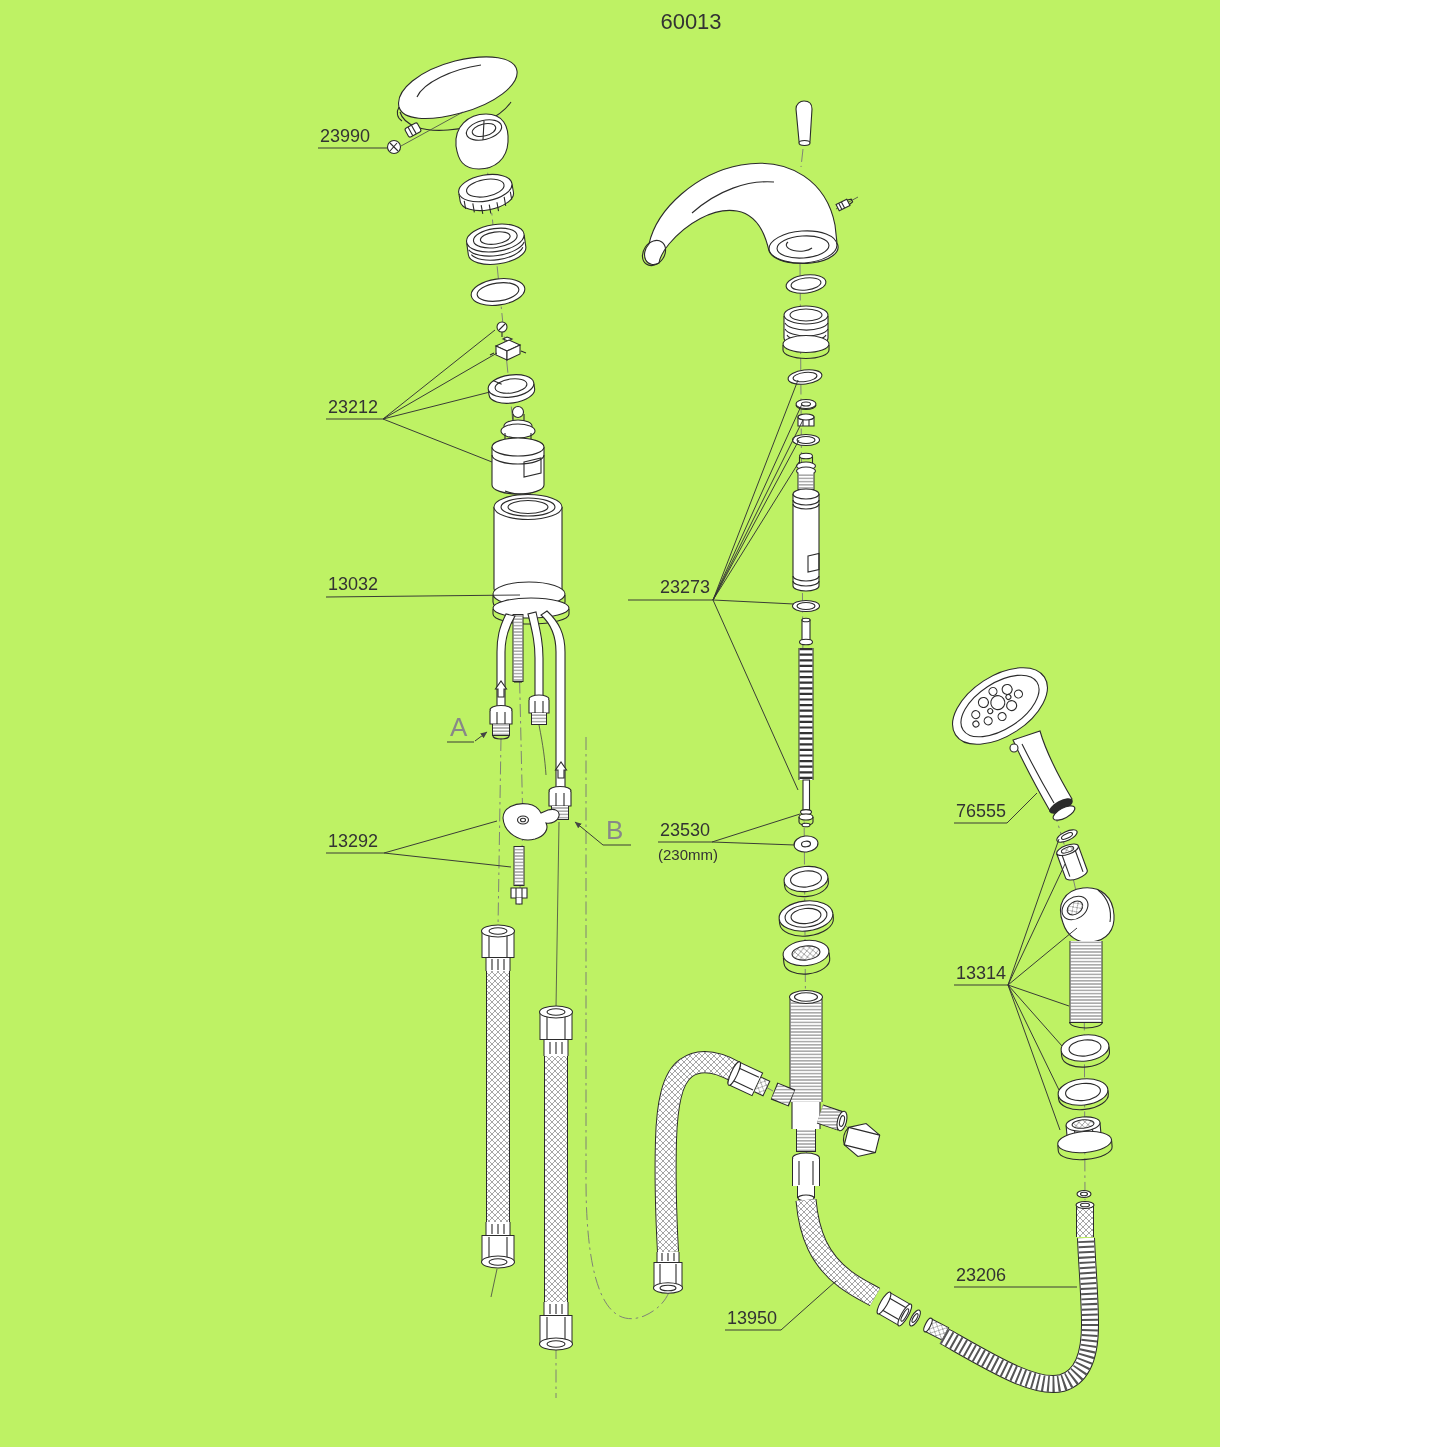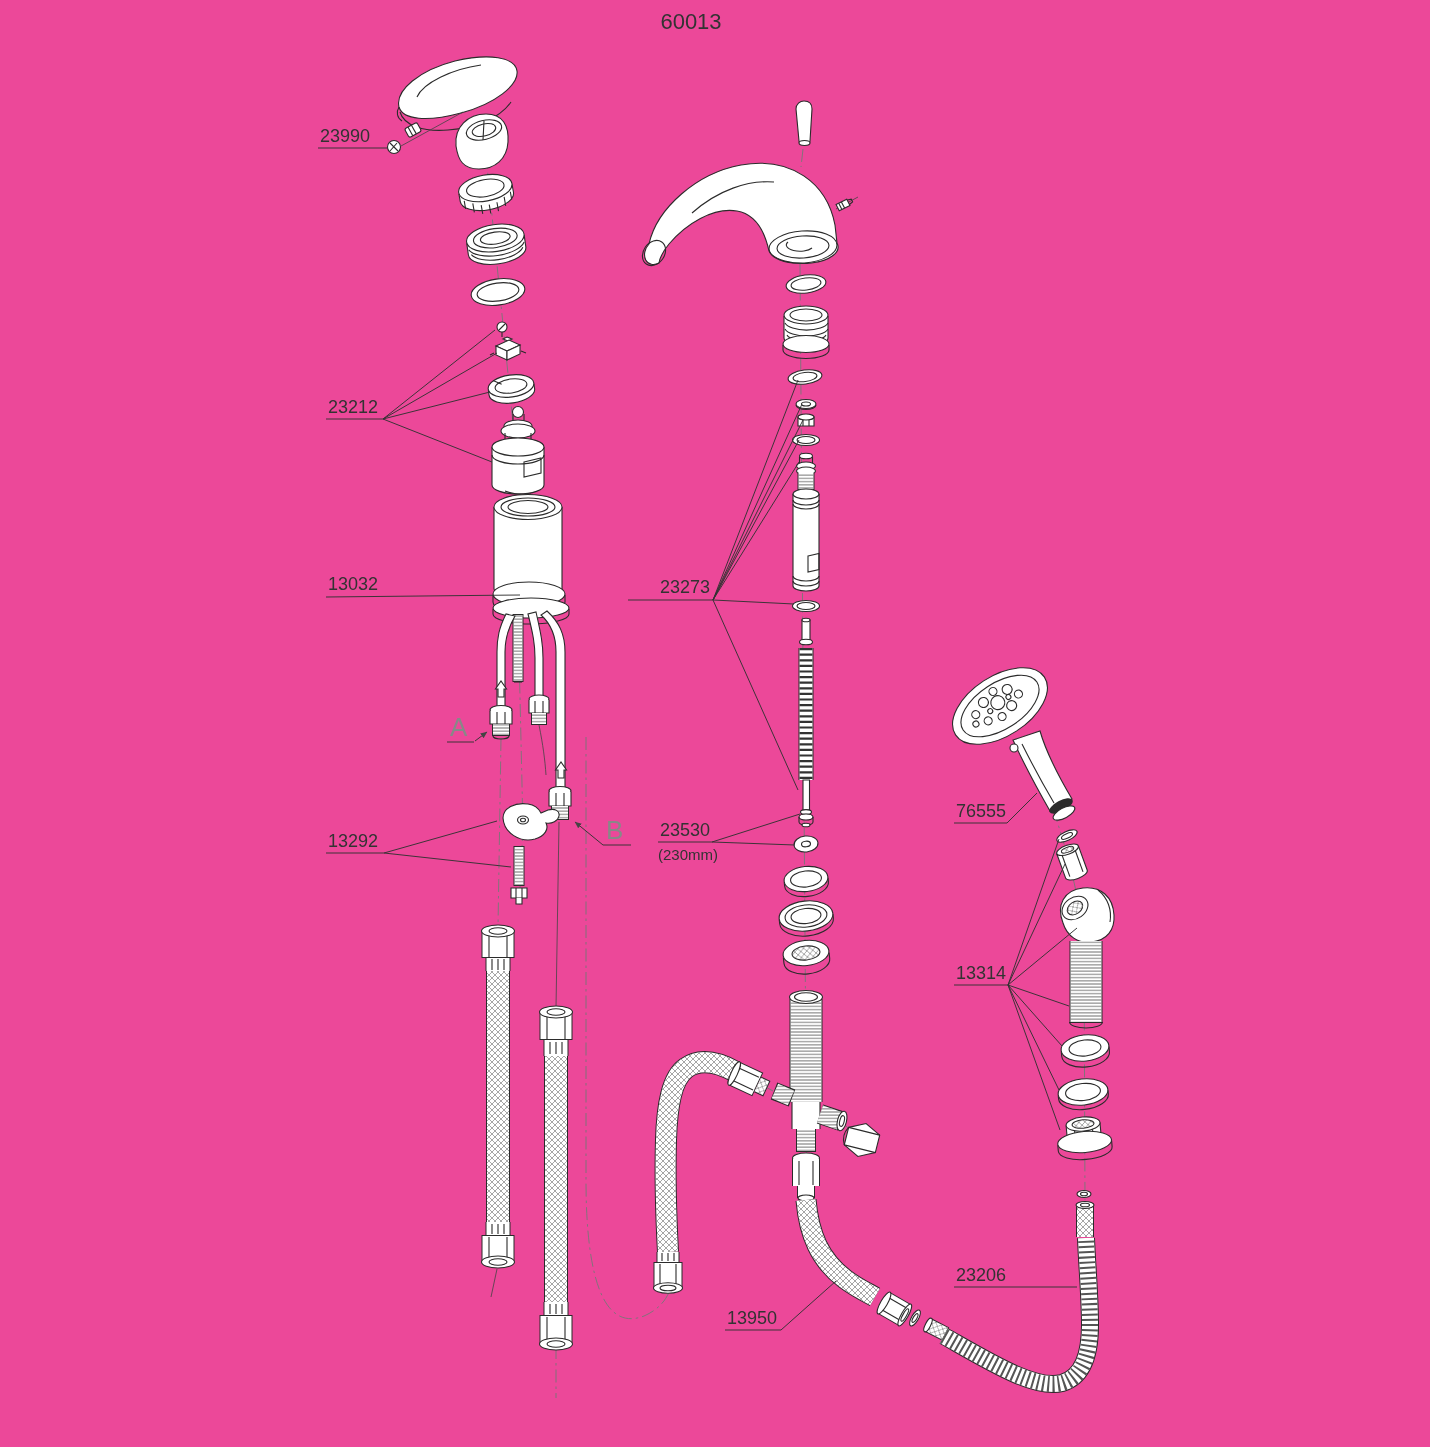--- a/index.html
+++ b/index.html
@@ -1,16 +1,16 @@
 <!DOCTYPE html>
 <html><head>
 <meta charset="utf-8">
 <style>
   html,body{margin:0;padding:0;background:#fff;}
-  .stage{width:1430px;height:1447px;background:#ec4899;position:relative;overflow:hidden;}
+  .stage{width:1220px;height:1447px;background:#bef264;position:relative;overflow:hidden;}
   svg{display:block;}
   .o{stroke:#2b2b2b;stroke-width:1.1;fill:none;}
   .w{stroke:#2b2b2b;stroke-width:1.1;fill:#fff;}
   .cl{stroke:#777;stroke-width:0.9;fill:none;stroke-dasharray:13 4 2.5 4;}
   .sl{stroke:#444;stroke-width:0.8;fill:none;}
   .ld{stroke:#333;stroke-width:0.95;fill:none;}
   .lbl{font-family:"Liberation Sans",sans-serif;font-size:18px;fill:#333;}
   .sm{font-family:"Liberation Sans",sans-serif;font-size:15px;fill:#333;}
   .ab{font-family:"Liberation Sans",sans-serif;font-size:26px;fill:#888;}
   .ttl{font-family:"Liberation Sans",sans-serif;font-size:22px;fill:#333;}

